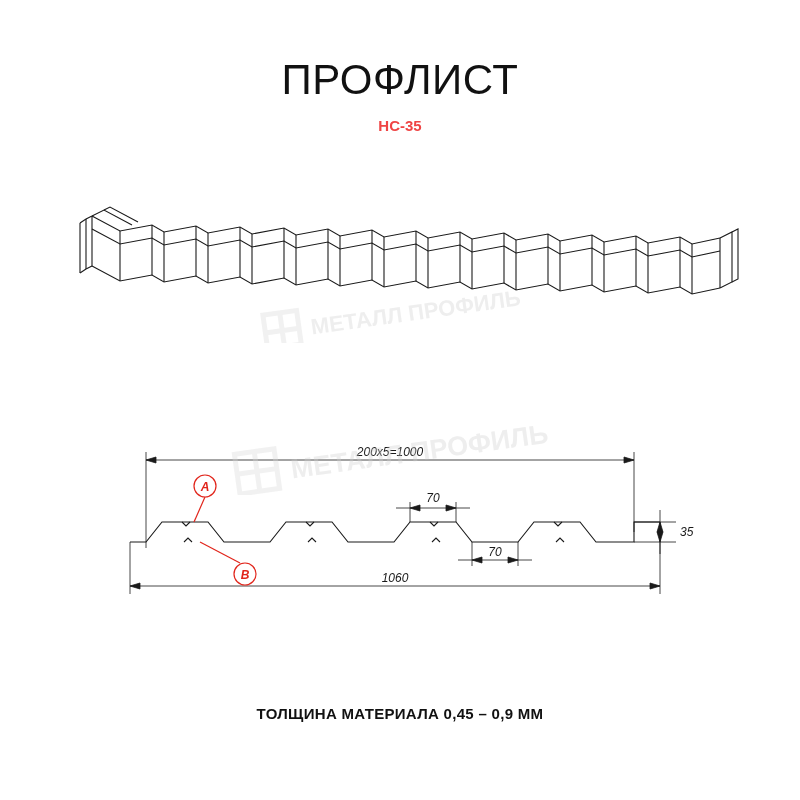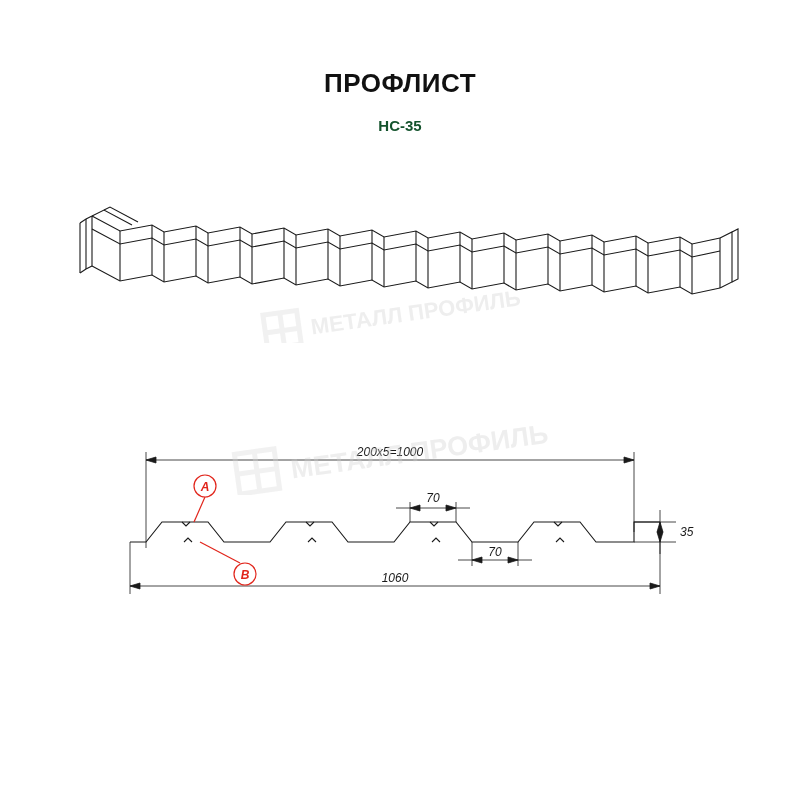--- a/index.html
+++ b/index.html
@@ -17,37 +17,37 @@
   }
   .page {
     position: absolute;
     left: 0; top: 0;
     width: 800px;
     height: 800px;
   }
   .title {
     position: absolute;
     left: 0;
-    top: 68px;
+    top: 56px;
     width: 800px;
     text-align: center;
-    font-size: 26px;
-    font-weight: bold;
+    font-size: 42px;
+    font-weight: normal;
     letter-spacing: 0.5px;
     color: #111;
   }
   .subtitle {
     position: absolute;
     left: 0;
     top: 117px;
     width: 800px;
     text-align: center;
     font-size: 15px;
     font-weight: bold;
-    color: #14532d;
+    color: #ef4444;
   }
   .footer {
     position: absolute;
     left: 0;
     top: 705px;
     width: 800px;
     text-align: center;
     font-size: 15px;
     font-weight: bold;
     letter-spacing: 0.3px;
@@ -289,14 +289,15 @@
       <g transform="rotate(-8 160 40)">
         <g class="wm-logo">
           <rect x="8" y="18" width="40" height="40"></rect>
           <path d="M8 38 L48 38 M28 18 L28 58"></path>
         </g>
         <text class="wm-text" x="62" y="50" font-size="27">МЕТАЛЛ ПРОФИЛЬ</text>
       </g>
     </svg>
   </div>
 
+  <div class="footer">ТОЛЩИНА МАТЕРИАЛА 0,45 – 0,9 ММ</div>
 
 </div>
 
 </body></html>

